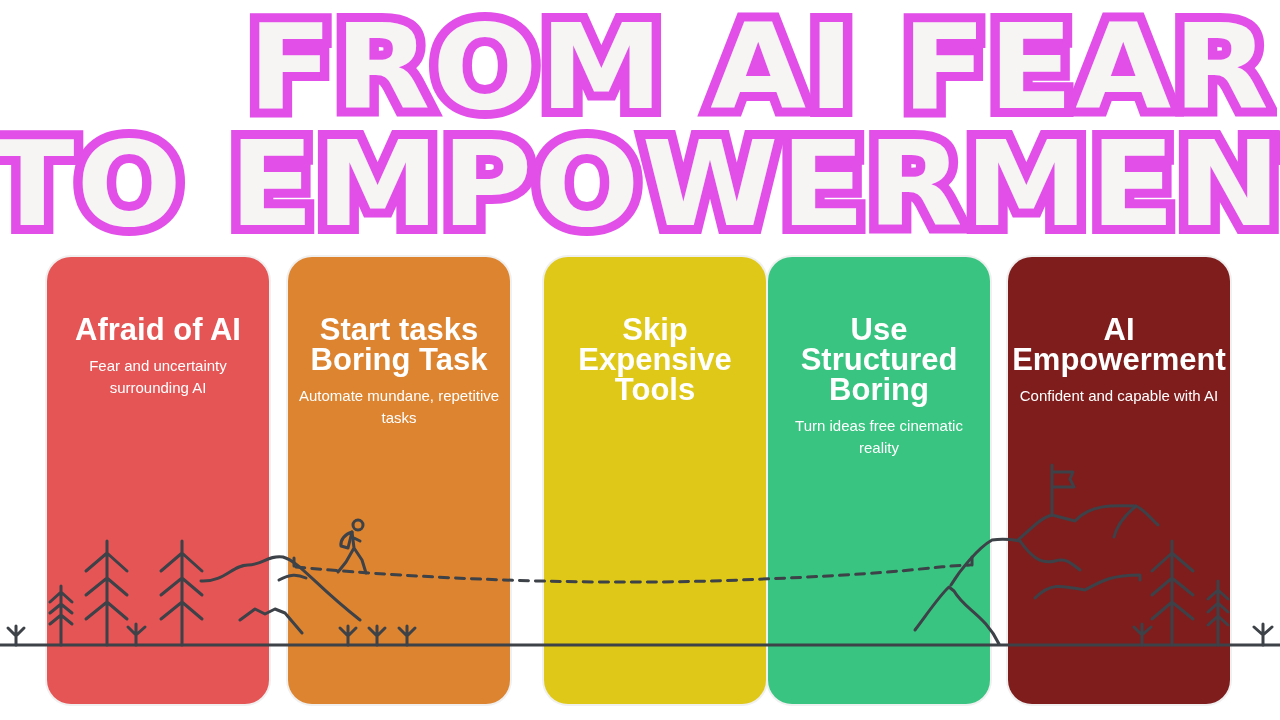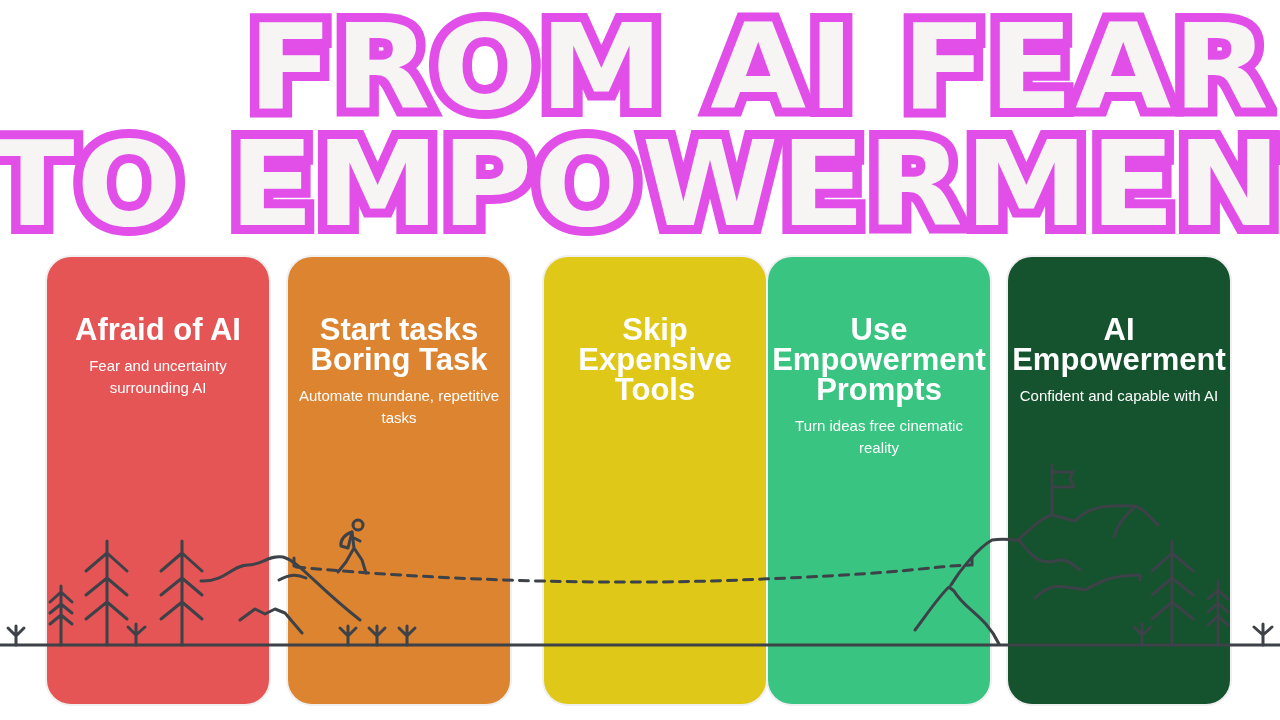--- a/index.html
+++ b/index.html
@@ -24,24 +24,24 @@
   <div class="desc">Fear and uncertainty surrounding AI</div>
 </div>
 <div class="card" style="left:288px;background:#dd8430;">
   <div class="heading">Start tasks Boring Task</div>
   <div class="desc">Automate mundane, repetitive tasks</div>
 </div>
 <div class="card" style="left:528px;background:#dfc818;margin-left:16px;">
   <div class="heading">Skip Expensive Tools</div>
 </div>
 <div class="card" style="left:768px;background:#3ac481;">
-  <div class="heading">Use Empowerment Prompts</div>
+  <div class="heading">Use Structured Boring</div>
   <div class="desc">Turn ideas free cinematic reality</div>
 </div>
-<div class="card" style="left:1008px;background:#14532d;">
+<div class="card" style="left:1008px;background:#7f1d1d;">
   <div class="heading">AI Empowerment</div>
   <div class="desc">Confident and capable with AI</div>
 </div>
 
 <svg class="scene" viewBox="0 0 1280 720" fill="none" stroke="#3d4148" stroke-width="3" stroke-linecap="round" stroke-linejoin="round">
   <line x1="0" y1="645" x2="1280" y2="645"></line>
   <g>
       <path d="M16 645 V626 M8 628 L16 636 L24 628"></path>
     </g>
   <g>

